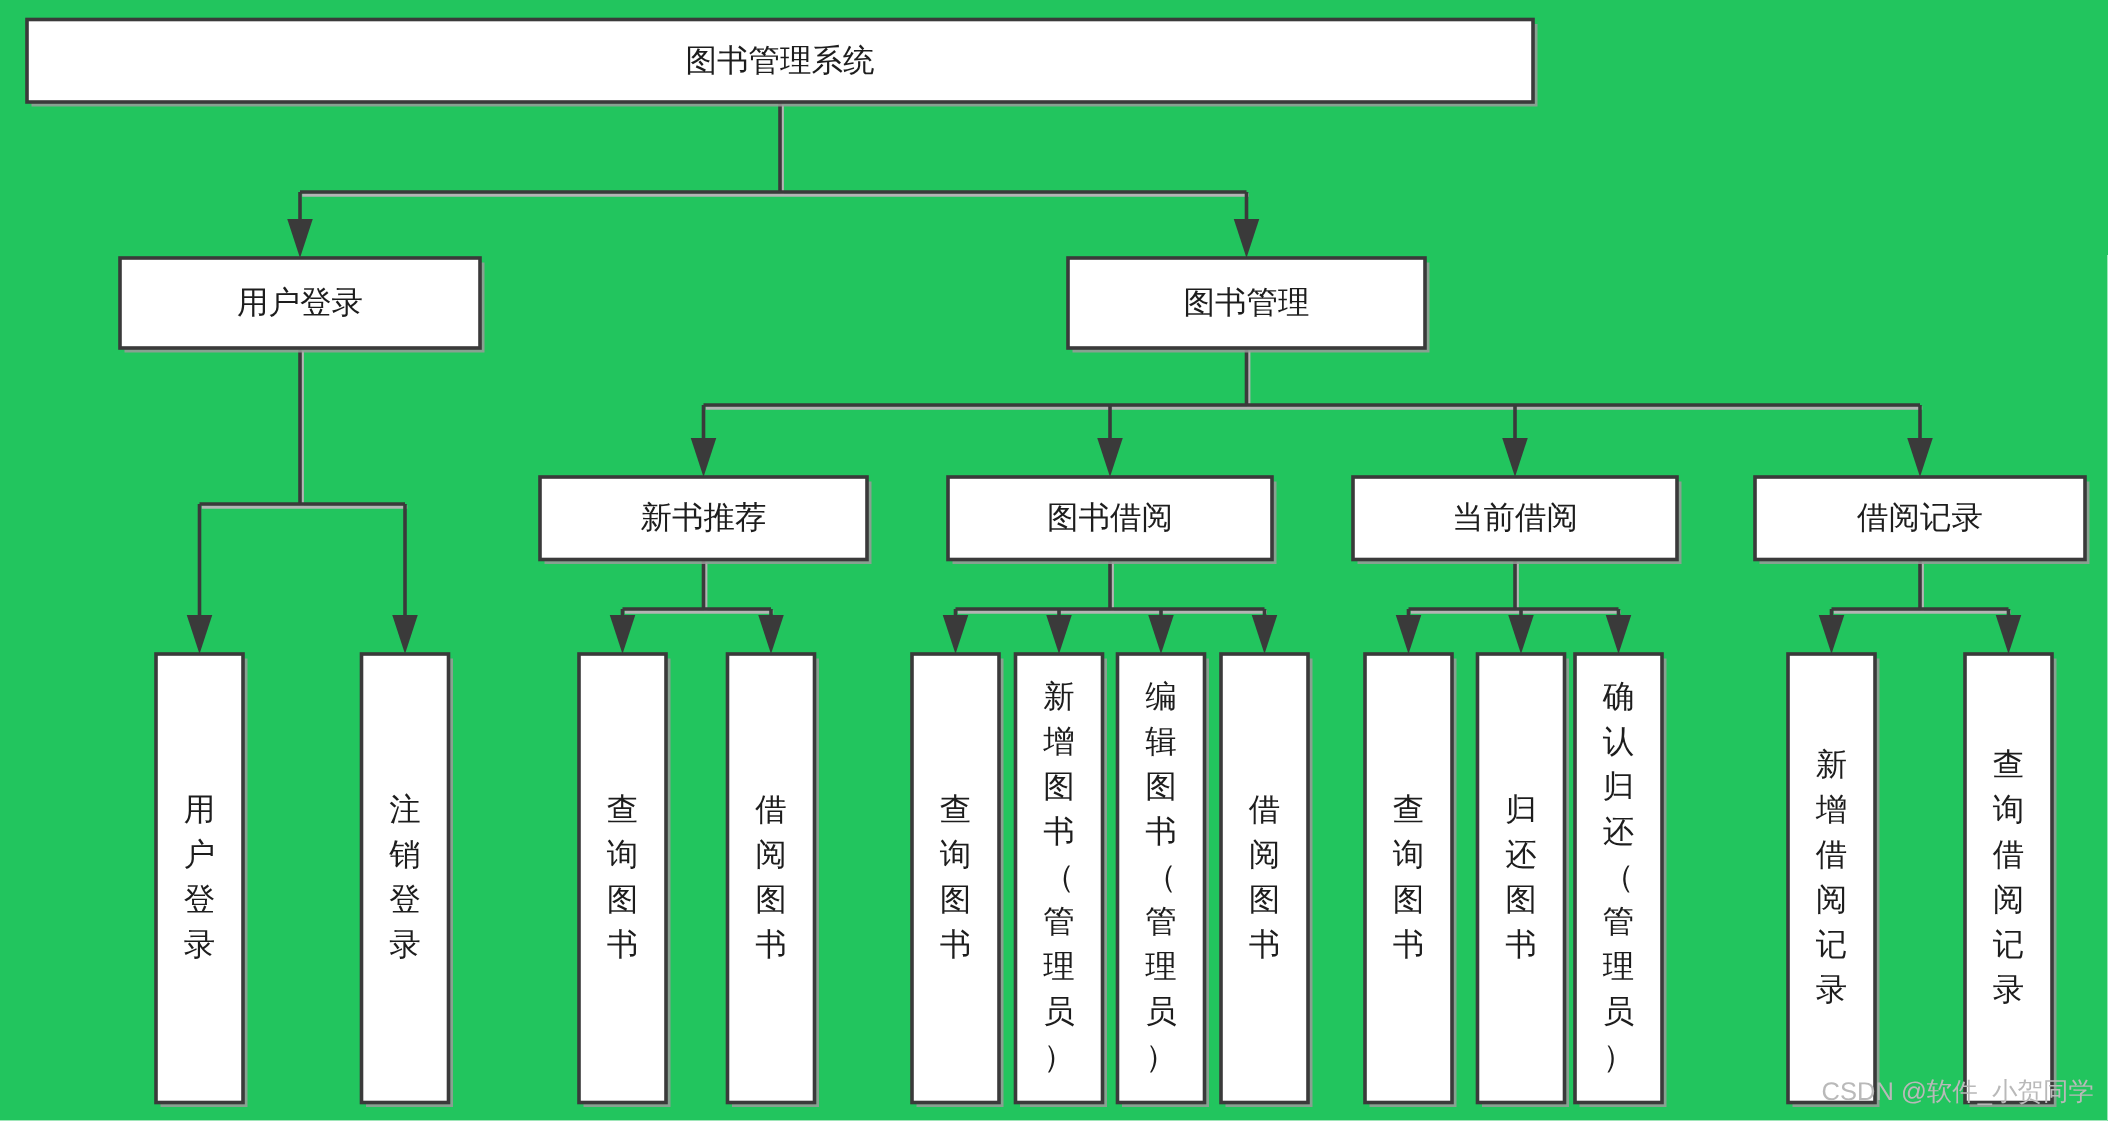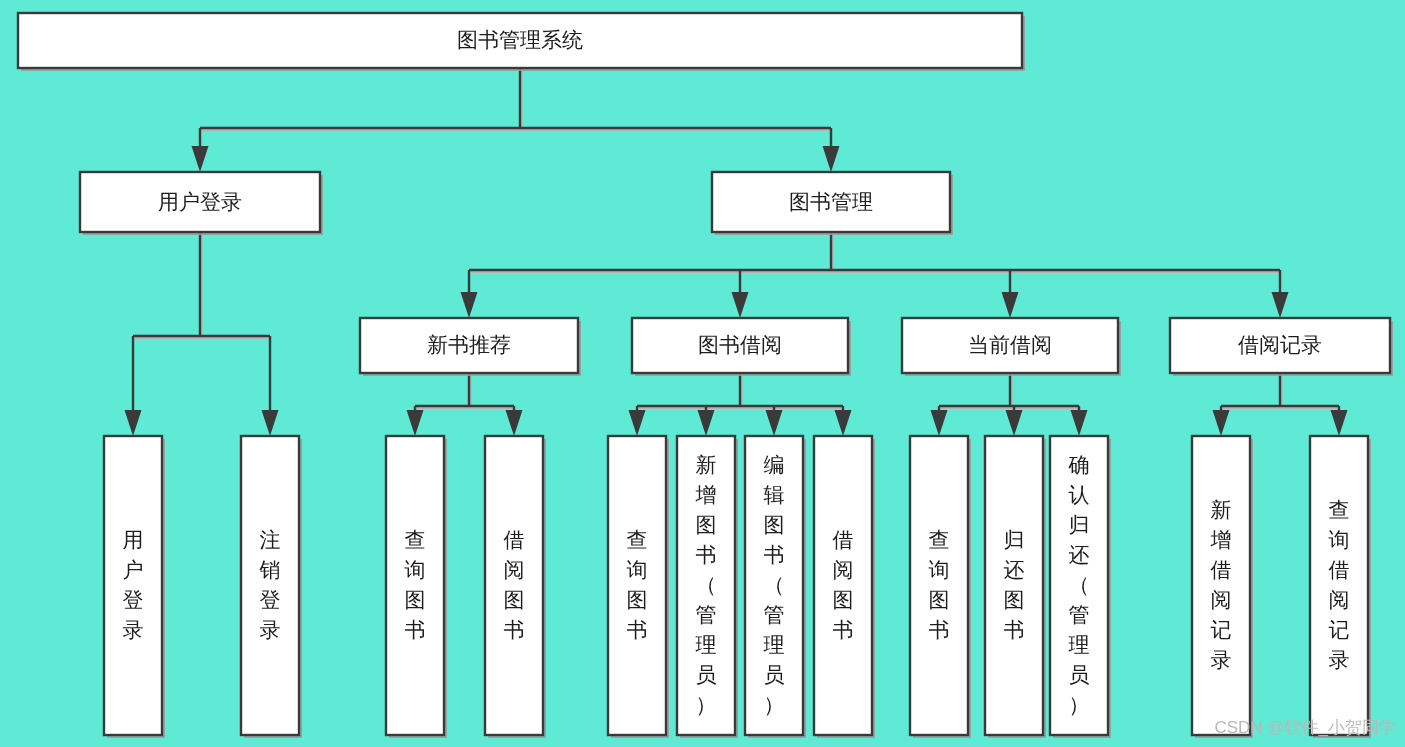--- a/index.html
+++ b/index.html
@@ -8,21 +8,21 @@
     padding: 0;
     background: #ffffff;
   }
   body {
     font-family: "Liberation Sans", "DejaVu Sans", sans-serif;
   }
   #diagram-root {
     position: relative;
     width: 1405px;
     height: 747px;
-    background: #5eead4;
+    background: #22c55e;
     overflow: hidden;
   }
   svg.tree-canvas {
     position: absolute;
     left: 0;
     top: 0;
     width: 1405px;
     height: 747px;
     display: block;
   }

